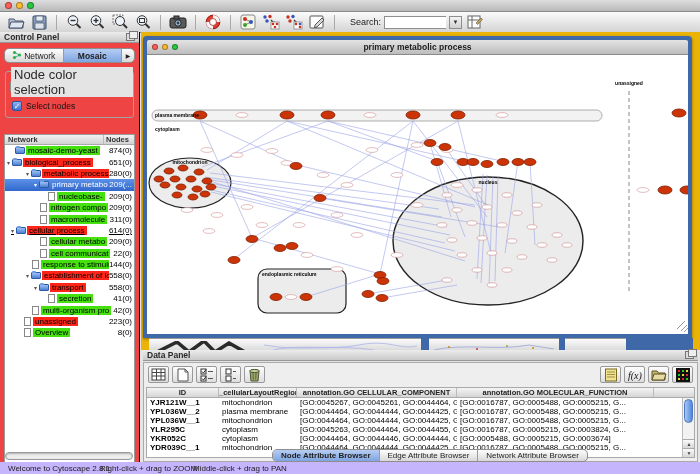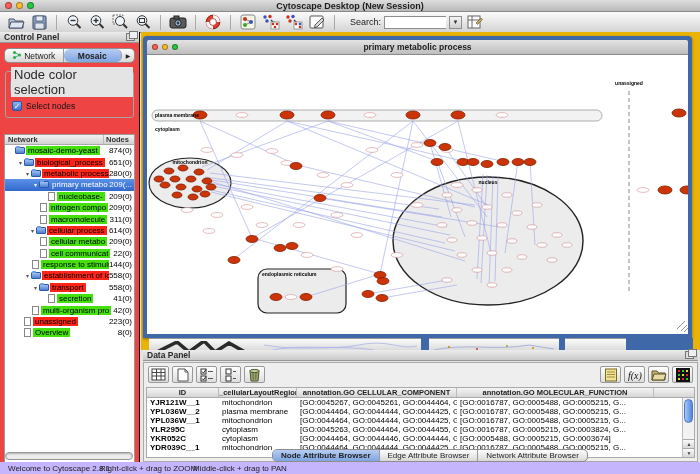--- a/index.html
+++ b/index.html
@@ -28,21 +28,21 @@
   
   .control-panel { position:absolute; left:0; top:32px; width:140px; height:450px; background:#ef4444; border-right:1px solid #000000; }
   .panel-header { height:11px; background:linear-gradient(#ececec,#c9c9c9); border-bottom:1px solid #979797;
     display:flex; align-items:center; justify-content:space-between; padding:0 4px; }
   .panel-header .ph-title { font-size:8.5px; font-weight:bold; color:#2a2a2a; }
   .float-ico { width:9px; height:8px; border:1px solid #777; background:#ddd; position:relative; }
   .float-ico:before { content:""; position:absolute; left:2px; top:-3px; width:7px; height:6px; border:1px solid #777; background:#eee; }
 
   .cp-tabs { display:flex; align-items:center; margin:5px 4px 0 4px; border:1px solid #8e8e8e; border-radius:5px; background:linear-gradient(#fdfdfd,#d8d8d8); height:15px; overflow:hidden; }
   .cp-tab { flex:1; display:flex; align-items:center; justify-content:center; gap:2px; font-size:8.5px; color:#222; height:100%; border-right:1px solid #9b9b9b; }
-  .cp-tab.sel { background:linear-gradient(#b6cdf2,#7fa5e2); font-weight:bold;border-radius:6px; }
+  .cp-tab.sel { background:linear-gradient(#b6cdf2,#7fa5e2); font-weight:bold; }
   .cp-tab-arrow { width:12px; font-size:6px; text-align:center; color:#222; }
 
   .groupbox { position:relative; margin:8px 5px 0 5px; border:1px solid #a3a3a3; border-radius:3px; padding:8px 4px 5px 4px; }
   .groupbox .gb-label { position:absolute; top:-5px; left:5px; background:#e4e4e4; padding:0 3px; font-size:13px; font-weight:normal; color:#2a2a2a; }
   .dropdown { height:14px; border:1px solid #8e8e8e; border-radius:3px; background:linear-gradient(#ffffff,#e2e2e2); display:flex; align-items:center; overflow:hidden; }
   .dropdown .dd-val { flex:1; font-size:8.5px; padding-left:4px; color:#111; white-space:nowrap; }
   .dropdown .dd-btn { width:12px; height:100%; background:linear-gradient(#9dbef2,#5c8ad8); color:#fff; font-size:5px; line-height:6px; display:flex; flex-direction:column; align-items:center; justify-content:center; }
   .checkrow { display:flex; align-items:center; gap:4px; margin:7px 0 1px 2px; }
   .checkbox { width:10px; height:10px; border-radius:2px; background:linear-gradient(#8fb4ee,#3f70cc); border:1px solid #2d55a5; color:#fff; font-size:8px; line-height:9px; text-align:center; }
   .checkrow span.lbl { font-size:8.5px; color:#111; }
@@ -111,21 +111,20 @@
 <body>
 
 <div class="app">
 
   <div class="titlebar">
     <div class="lights">
       <div class="light" style="background:#ff5f57"></div>
       <div class="light" style="background:#ffbd2e"></div>
       <div class="light" style="background:#28c940"></div>
     </div>
-    <div class="title">Cytoscape Desktop (New Session)</div>
   </div>
 
   <div class="toolbar" id="main-toolbar">
 
     <button class="tb-btn">
         <svg width="17" height="15" viewBox="0 0 17 15">
           <path d="M1 4 h5 l1.5 2 H15 v7 H1 z" fill="#b9c6d8" stroke="#46536b" stroke-width="1"></path>
           <path d="M3 7 h13 l-2 6 H1 z" fill="#dfe6ef" stroke="#46536b" stroke-width="1"></path>
         </svg>
       </button>
@@ -282,21 +281,21 @@
         <span class="c1">Network</span>
         <span class="c2">Nodes</span>
       </div>
       <div id="tree-rows">
           <div class="tree-row" style="padding-left: 3px;">
             <span class="tri"></span>
             <span class="fold-ico"></span>
             <span class="tree-label hl-green">mosaic-demo-yeast</span>
             <span class="tree-count">874(0)</span>
           </div>
-          <div class="tree-row" style="padding-left: 12px;">
+          <div class="tree-row" style="padding-left: 0;">
             <span class="tri">▾</span>
             <span class="fold-ico"></span>
             <span class="tree-label hl-red">biological_process</span>
             <span class="tree-count">651(0)</span>
           </div>
           <div class="tree-row" style="padding-left: 19px;">
             <span class="tri">▾</span>
             <span class="fold-ico"></span>
             <span class="tree-label hl-red">metabolic process</span>
             <span class="tree-count">280(0)</span>
@@ -318,21 +317,21 @@
             <span class="file-ico"></span>
             <span class="tree-label hl-green">nitrogen compo</span>
             <span class="tree-count">209(0)</span>
           </div>
           <div class="tree-row" style="padding-left: 27px;">
             <span class="tri"></span>
             <span class="file-ico"></span>
             <span class="tree-label hl-green">macromolecule</span>
             <span class="tree-count">311(0)</span>
           </div>
-          <div class="tree-row" style="padding-left: 24px;">
+          <div class="tree-row" style="padding-left: 4px; text-decoration: underline;">
             <span class="tri">▾</span>
             <span class="fold-ico"></span>
             <span class="tree-label hl-red">cellular process</span>
             <span class="tree-count">614(0)</span>
           </div>
           <div class="tree-row" style="padding-left: 27px;">
             <span class="tri"></span>
             <span class="file-ico"></span>
             <span class="tree-label hl-green">cellular metabo</span>
             <span class="tree-count">209(0)</span>

